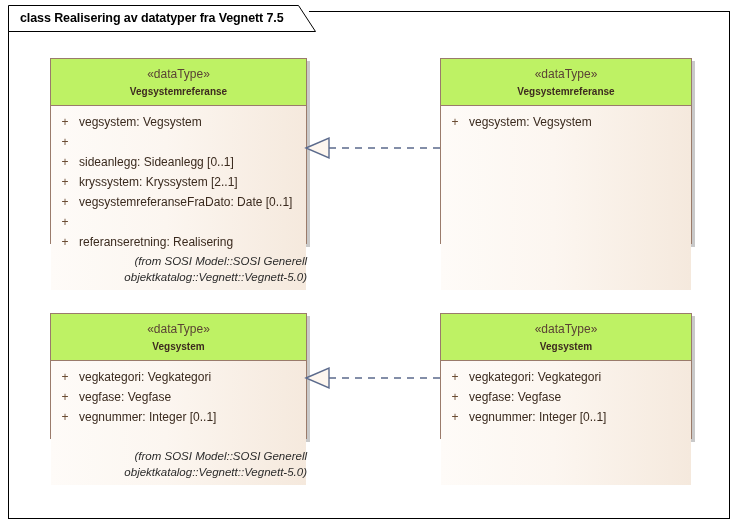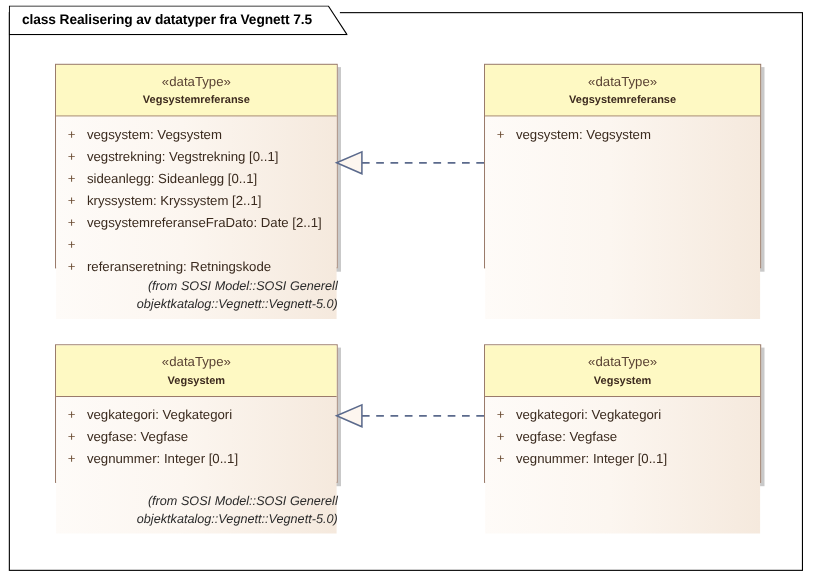--- a/index.html
+++ b/index.html
@@ -65,21 +65,21 @@
   
   .uml-class {
     position: absolute;
     box-sizing: border-box;
     border: 1px solid #9a7b6b;
     background: #fdf9f6;
     box-shadow: 3px 3px 0 0 #c9c9c9;
   }
   .uml-header {
     box-sizing: border-box;
-    background: #fef9c3;
+    background: #bef264;
     border-bottom: 1px solid #9a7b6b;
     text-align: center;
     padding-top: 7px;
     padding-bottom: 6px;
   }
   .stereotype {
     font-size: 12px;
     color: #5a4334;
     line-height: 17px;
   }
@@ -150,40 +150,39 @@
       <div class="stereotype">«dataType»</div>
       <div class="class-name">Vegsystemreferanse</div>
     </div>
     <div class="uml-attrs">
       <div class="attr-row">
         <span class="attr-vis">+</span>
         <span class="attr-text">vegsystem: Vegsystem</span>
       </div>
       <div class="attr-row">
         <span class="attr-vis">+</span>
-        <span class="attr-text">vegstrekning: Vegstrekning [0..1]</span>
       </div>
       <div class="attr-row">
         <span class="attr-vis">+</span>
         <span class="attr-text">sideanlegg: Sideanlegg [0..1]</span>
       </div>
       <div class="attr-row">
         <span class="attr-vis">+</span>
         <span class="attr-text">kryssystem: Kryssystem [2..1]</span>
       </div>
       <div class="attr-row">
         <span class="attr-vis">+</span>
-        <span class="attr-text">vegsystemreferanseFraDato: Date [2..1]</span>
-      </div>
-      <div class="attr-row">
-        <span class="attr-vis">+</span>
-      </div>
-      <div class="attr-row">
-        <span class="attr-vis">+</span>
-        <span class="attr-text">referanseretning: Retningskode</span>
+        <span class="attr-text">vegsystemreferanseFraDato: Date [0..1]</span>
+      </div>
+      <div class="attr-row">
+        <span class="attr-vis">+</span>
+      </div>
+      <div class="attr-row">
+        <span class="attr-vis">+</span>
+        <span class="attr-text">referanseretning: Realisering</span>
       </div>
     </div>
   </div>
 
   <div class="source-note" style="left:50px; top:253px; width:257px;">(from SOSI Model::SOSI Generell
 objektkatalog::Vegnett::Vegnett-5.0)</div>
 
   <div class="uml-class" style="left:440px; top:58px; width:252px; height:186px;">
     <div class="uml-header" style="height:47px;">
       <div class="stereotype">«dataType»</div>

